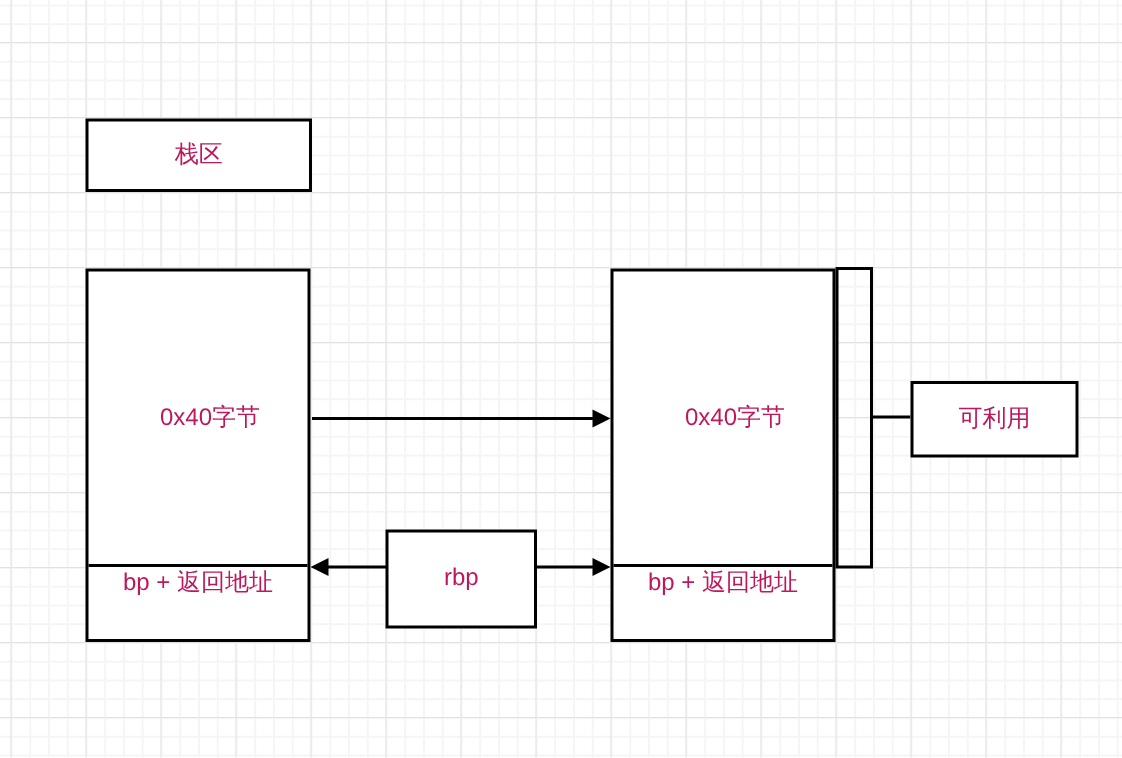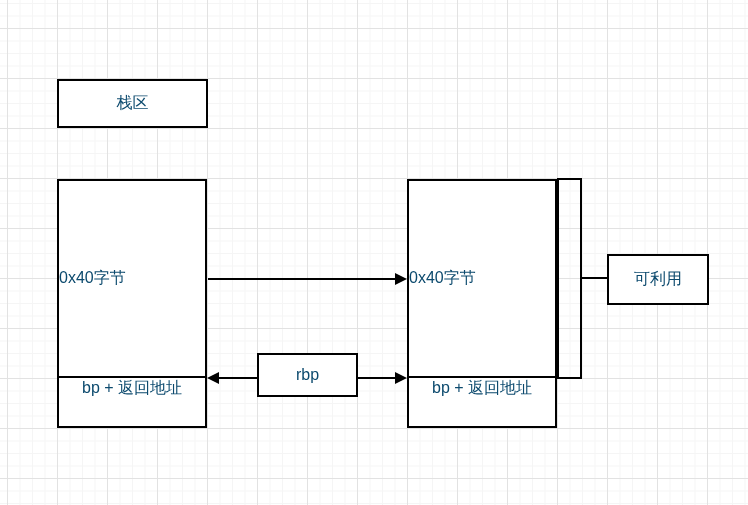--- a/index.html
+++ b/index.html
@@ -13,21 +13,21 @@
     height: 505px;
     overflow: hidden;
     background-color: #ffffff;
     background-image:
       linear-gradient(to right, #e2e2e2 1px, transparent 1px),
       linear-gradient(to bottom, #e2e2e2 1px, transparent 1px),
       linear-gradient(to right, #f5f5f5 1px, transparent 1px),
       linear-gradient(to bottom, #f5f5f5 1px, transparent 1px);
     background-size: 50px 50px, 50px 50px, 12.5px 12.5px, 12.5px 12.5px;
     background-position: 7px 0px, 0px 28px, 7px 0px, 0px 3px;
-    color: #0c4a6e;
+    color: #be185d;
     font-size: 16px;
   }
   .shape {
     position: absolute;
     box-sizing: border-box;
     border: 2px solid #000000;
     background: #ffffff;
     display: flex;
     align-items: center;
     justify-content: center;
@@ -37,20 +37,22 @@
     display: flex;
     flex-direction: column;
     align-items: stretch;
     justify-content: flex-start;
     padding: 0;
   }
   .tall-box .cell-top {
     flex: 1;
     display: flex;
     align-items: center;
+    justify-content: center;
+    margin-left: 16px;
   }
   .tall-box .cell-bottom {
     height: 48px;
     border-top: 2px solid #000000;
     display: flex;
     align-items: flex-start;
     justify-content: center;
   }
   .bracket {
     position: absolute;
@@ -71,22 +73,22 @@
     border-bottom: 6px solid transparent;
   }
   .arrowhead.point-right { border-left: 12px solid #000000; }
   .arrowhead.point-left  { border-right: 12px solid #000000; }
 
   
   #stack-title { left: 57px;  top: 79px;  width: 151px; height: 49px; }
   #bss-title   { left: 407px; top: 79px;  width: 151px; height: 49px; }
   #stack-box   { left: 57px;  top: 179px; width: 150px; height: 249px; }
   #bss-box     { left: 407px; top: 179px; width: 150px; height: 249px; }
-  #usable-box  { left: 607px; top: 254px; width: 102px; height: 51px; align-items: center; }
-  #rbp-box     { left: 257px; top: 353px; width: 101px; height: 44px; }
+  #usable-box  { left: 607px; top: 254px; width: 112px; height: 51px; align-items: center; }
+  #rbp-box     { left: 257px; top: 353px; width: 101px; height: 66px; }
   #usable-bracket { left: 557px; top: 178px; width: 25px; height: 201px; }
 
   #copy-arrow-line  { left: 208px; top: 278px; width: 188px; }
   #copy-arrow-head  { left: 395px; top: 273px; }
   #rbp-left-line    { left: 218px; top: 377px; width: 40px; }
   #rbp-left-head    { left: 207px; top: 372px; }
   #rbp-right-line   { left: 357px; top: 377px; width: 39px; }
   #rbp-right-head   { left: 395px; top: 372px; }
   #usable-connector { left: 581px; top: 277px; width: 26px; }
 </style>

